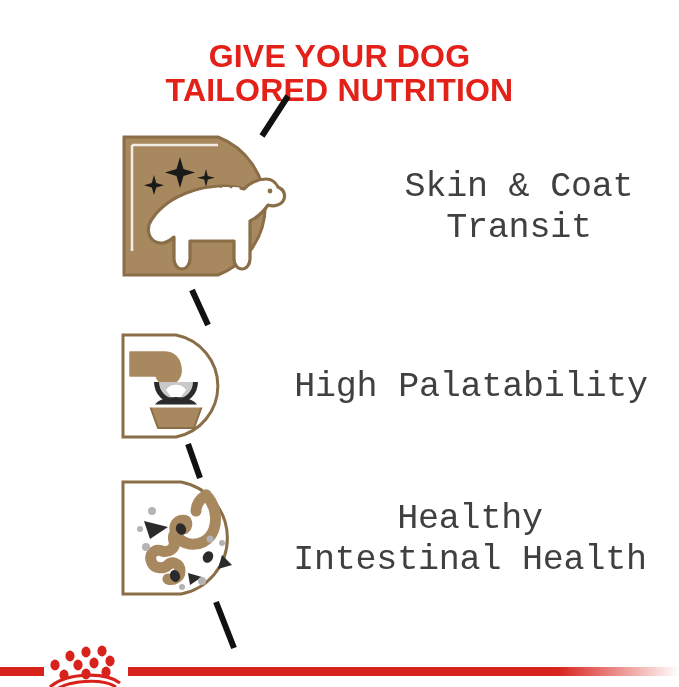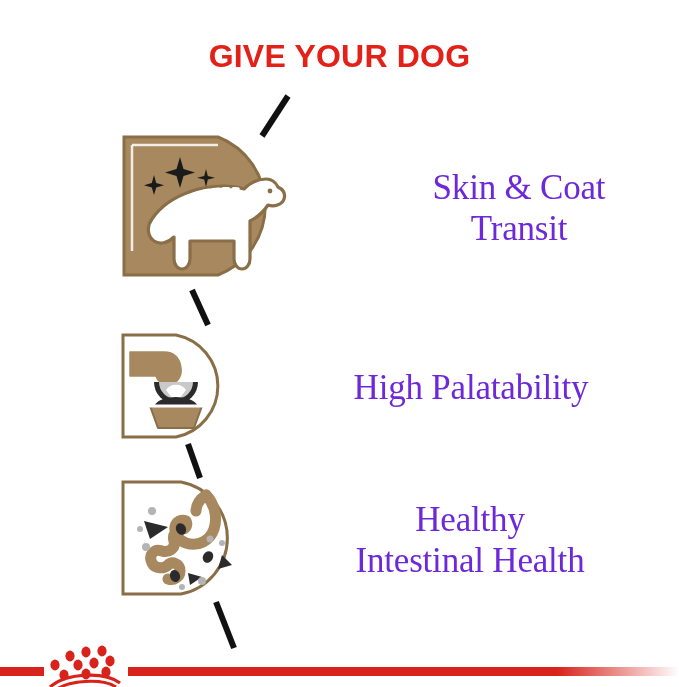--- a/index.html
+++ b/index.html
@@ -40,22 +40,22 @@
   .benefit-row {
     position: absolute;
     display: flex;
     align-items: center;
   }
   .benefit-icon {
     position: relative;
     flex: 0 0 auto;
   }
   .benefit-label {
-    color: #6d28d9;
-    font-family: Liberation Serif, serif;
+    color: #404040;
+    font-family: Liberation Mono, monospace;
     font-size: 35px;
     line-height: 41px;
     font-weight: normal;
     text-align: center;
     letter-spacing: -0.2px;
   }
   .benefit-label .lbl-line { display: block; white-space: nowrap; }
 
   #row-skin  { left: 118px; top: 128px; width: 560px; height: 160px; }
   #row-skin .benefit-label { width: 390px; margin-left: 62px; }
@@ -83,20 +83,21 @@
     bottom: 0;
     width: 679px;
     height: 62px;
   }
 </style>
 </head>
 <body>
 
 <div class="headline">
   <span class="hl-line">GIVE YOUR DOG</span>
+  <span class="hl-line">TAILORED NUTRITION</span>
 </div>
 
 <svg class="connector" viewBox="0 0 679 687" xmlns="http://www.w3.org/2000/svg">
 
   <line x1="262" y1="136" x2="288" y2="96" stroke="#111111" stroke-width="6" stroke-linecap="butt"></line>
 
   <line x1="192" y1="290" x2="208" y2="325" stroke="#111111" stroke-width="6" stroke-linecap="butt"></line>
 
   <line x1="188" y1="444" x2="200" y2="478" stroke="#111111" stroke-width="6" stroke-linecap="butt"></line>
 

